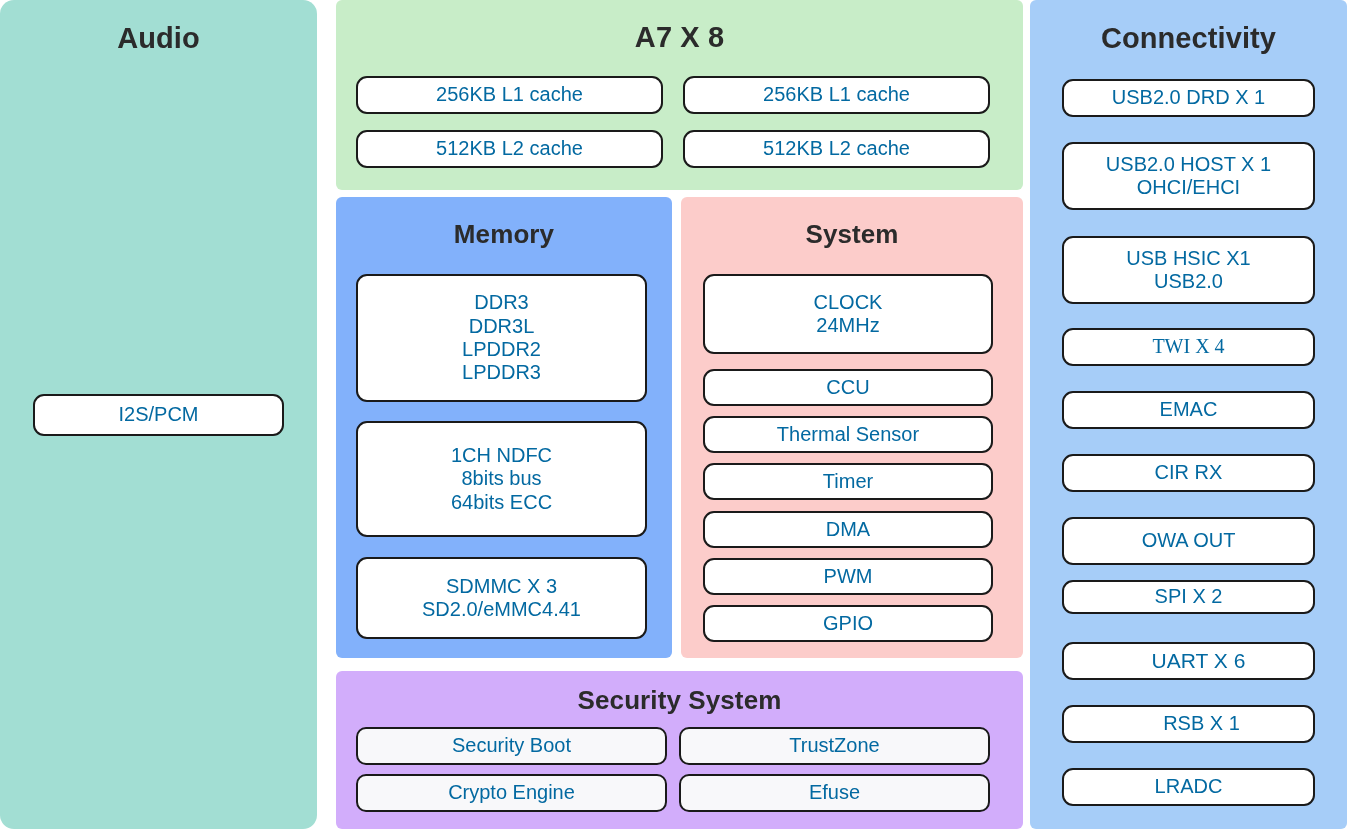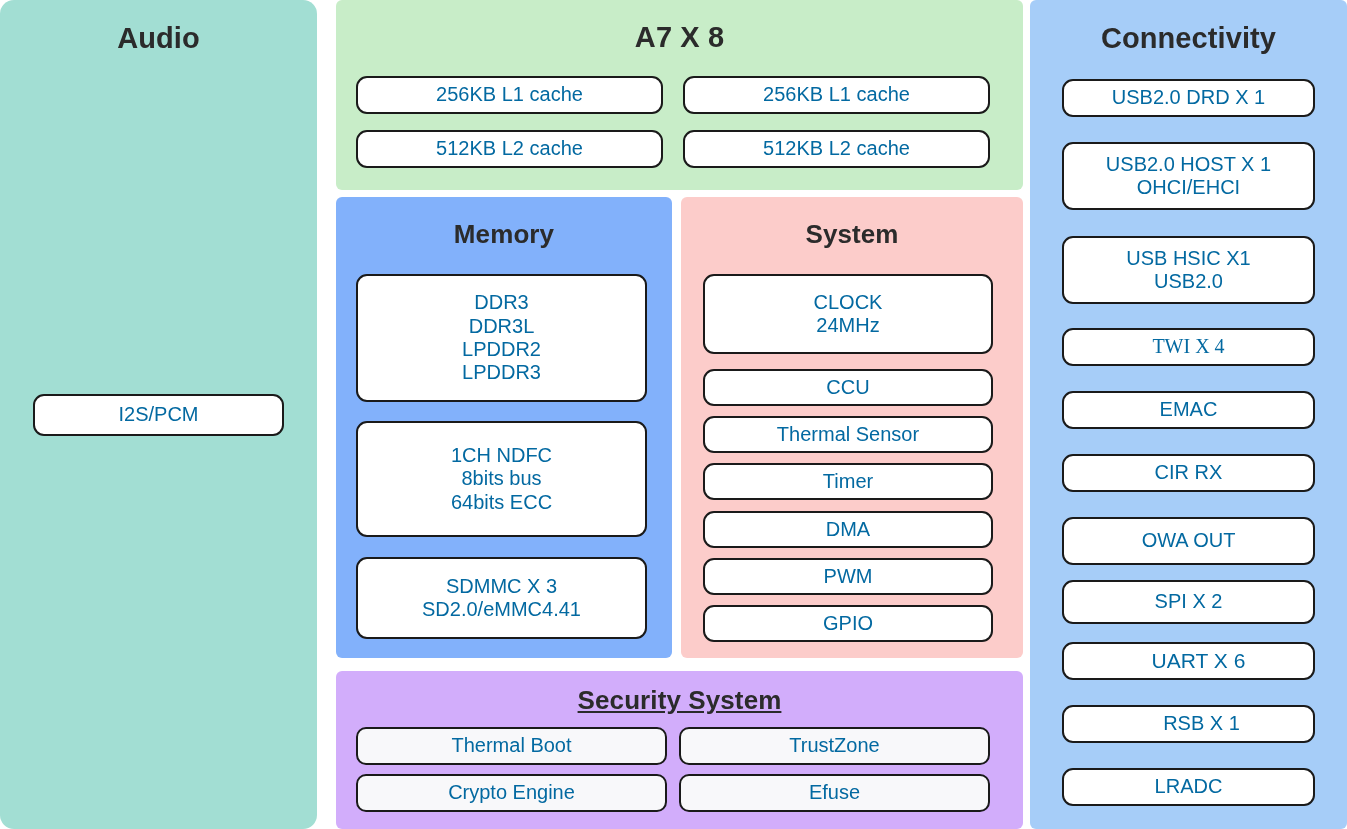--- a/index.html
+++ b/index.html
@@ -101,21 +101,20 @@
   }
 
   
   #panel-security {
     left: 336px; top: 671px; width: 687px; height: 158px;
     background: #d2adfb;
   }
   #panel-security .panel-title {
     position: absolute; left: 0; top: 14px; width: 100%;
     font-size: 26px;
-    text-decoration: underline;
   }
 
   
   #panel-connectivity {
     left: 1030px; top: 0px; width: 317px; height: 829px;
     background: #a6cdf8;
   }
   #panel-connectivity .panel-title {
     position: absolute; left: 0; top: 22px; width: 100%;
     font-size: 29px;
@@ -159,36 +158,36 @@
     <div class="box" style="left:22px; top:172px; width:290px; height:37px; font-size:20px;">CCU</div>
     <div class="box" style="left:22px; top:219px; width:290px; height:37px; font-size:20px;">Thermal Sensor</div>
     <div class="box" style="left:22px; top:266px; width:290px; height:37px; font-size:20px;">Timer</div>
     <div class="box" style="left:22px; top:314px; width:290px; height:37px; font-size:20px;">DMA</div>
     <div class="box" style="left:22px; top:361px; width:290px; height:37px; font-size:20px;">PWM</div>
     <div class="box" style="left:22px; top:408px; width:290px; height:37px; font-size:20px;">GPIO</div>
   </div>
 
   <div class="panel" id="panel-security">
     <div class="panel-title">Security System</div>
-    <div class="box sec" style="left:20px;  top:56px;  width:311px; height:38px; font-size:20px;">Thermal Boot</div>
+    <div class="box sec" style="left:20px;  top:56px;  width:311px; height:38px; font-size:20px;">Security Boot</div>
     <div class="box sec" style="left:343px; top:56px;  width:311px; height:38px; font-size:20px;">TrustZone</div>
     <div class="box sec" style="left:20px;  top:103px; width:311px; height:38px; font-size:20px;">Crypto Engine</div>
     <div class="box sec" style="left:343px; top:103px; width:311px; height:38px; font-size:20px;">Efuse</div>
   </div>
 
   <div class="panel" id="panel-connectivity">
     <div class="panel-title">Connectivity</div>
     <div class="box" style="left:32px; top:79px;  width:253px; height:38px; font-size:20px;">USB2.0 DRD X 1</div>
     <div class="box" style="left:32px; top:142px; width:253px; height:68px; font-size:20px;">USB2.0 HOST X 1
 OHCI/EHCI</div>
     <div class="box" style="left:32px; top:236px; width:253px; height:68px; font-size:20px;">USB HSIC X1
 USB2.0</div>
     <div class="box" style="left:32px; top:328px; width:253px; height:38px; font-size:20px;font-family:Liberation Serif, serif;">TWI X 4</div>
     <div class="box" style="left:32px; top:391px; width:253px; height:38px; font-size:20px;">EMAC</div>
     <div class="box" style="left:32px; top:454px; width:253px; height:38px; font-size:20px;">CIR RX</div>
     <div class="box" style="left:32px; top:517px; width:253px; height:48px; font-size:20px;text-align:right;">OWA OUT</div>
-    <div class="box" style="left:32px; top:580px; width:253px; height:44px; font-size:20px;">SPI X 2</div>
+    <div class="box" style="left:32px; top:580px; width:253px; height:34px; font-size:20px;">SPI X 2</div>
     <div class="box" style="left:32px; top:642px; width:253px; height:38px; font-size:21px;padding-left:20px;">UART X 6</div>
     <div class="box" style="left:32px; top:705px; width:253px; height:38px; font-size:20px;padding-left:26px;">RSB X 1</div>
     <div class="box" style="left:32px; top:768px; width:253px; height:38px; font-size:20px;">LRADC</div>
   </div>
 
 </div>
 
 </body></html>

